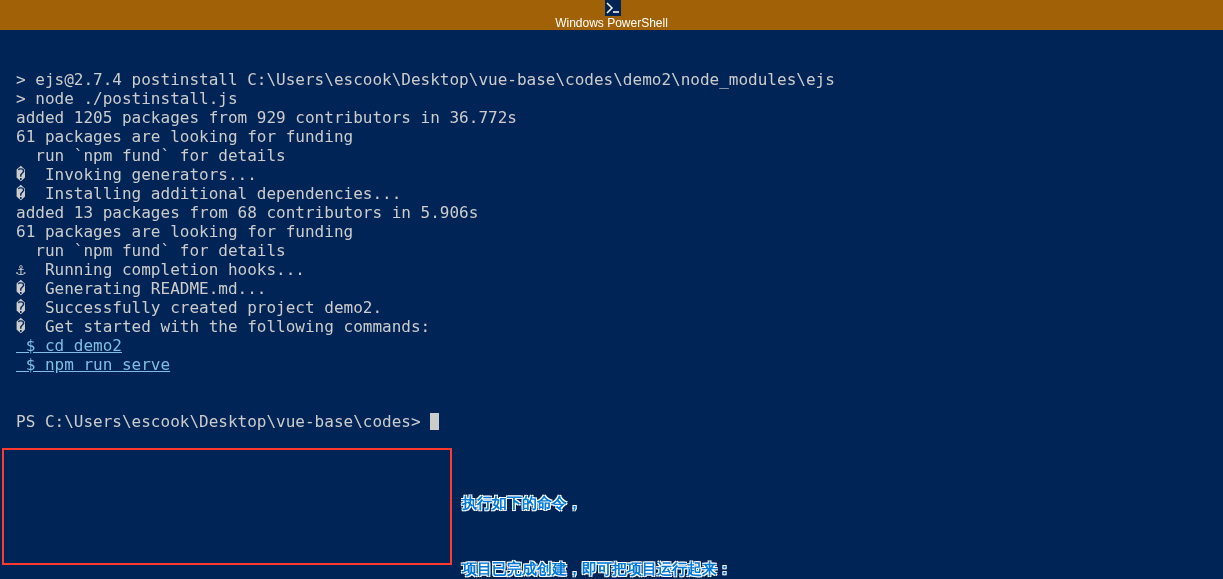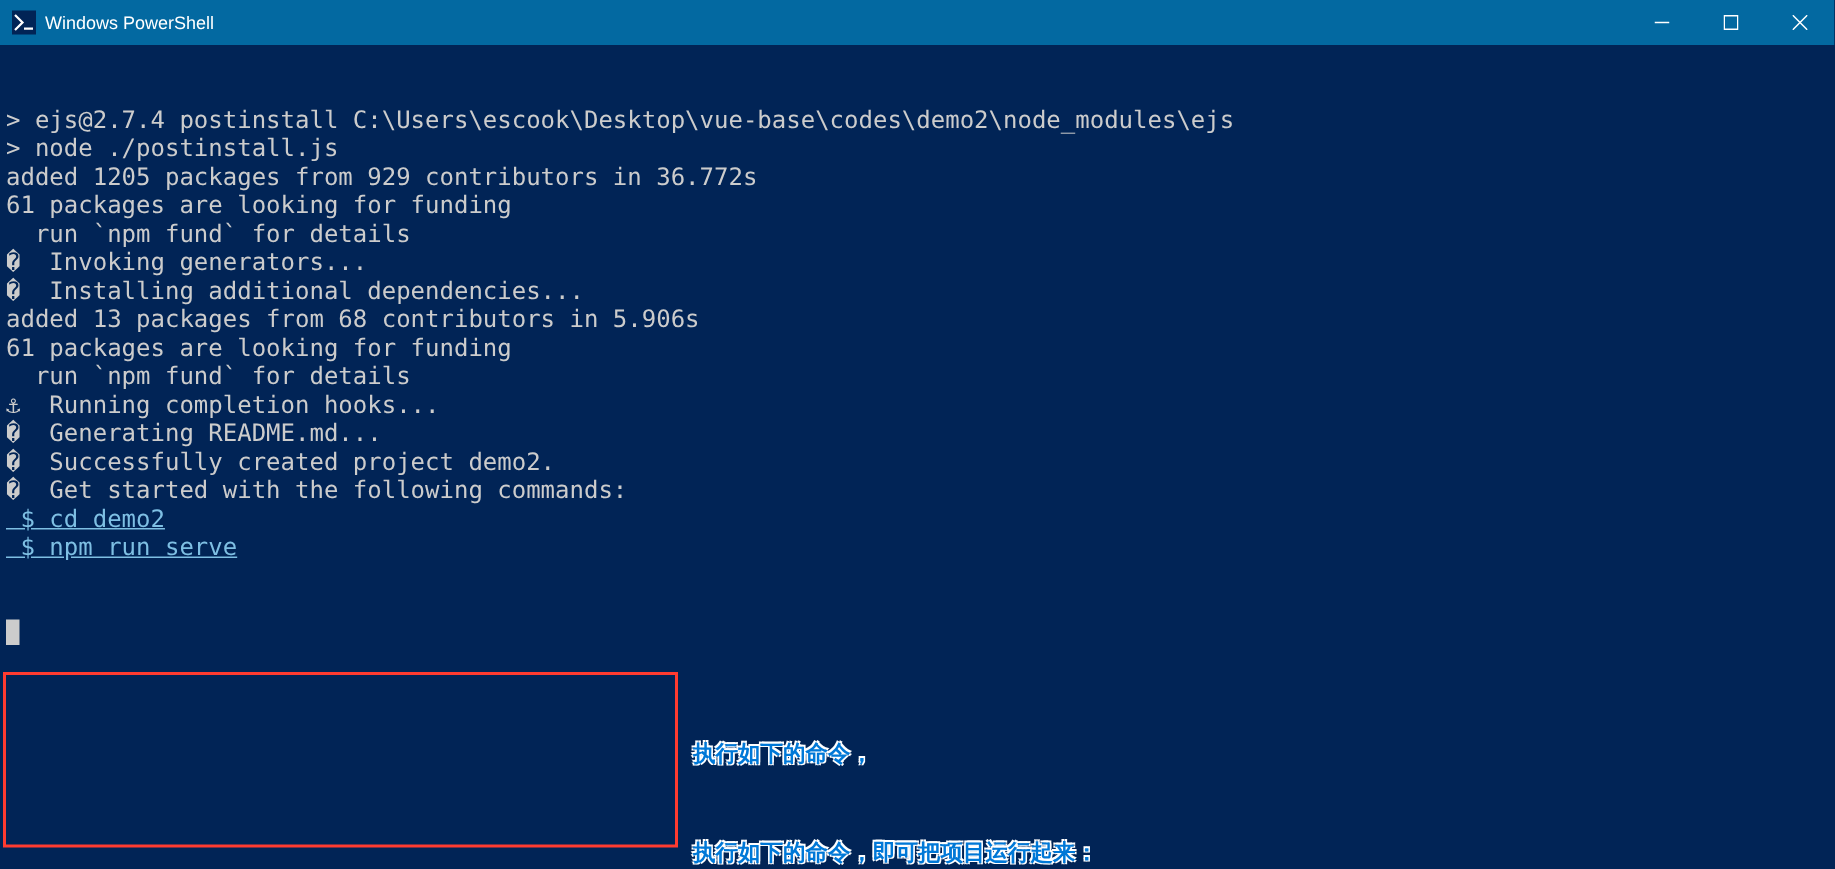--- a/index.html
+++ b/index.html
@@ -5,26 +5,27 @@
     * { margin: 0; padding: 0; box-sizing: border-box; }
     body {
       width: 1223px;
       height: 579px;
       font-family: 'Consolas', 'NSimSun', 'SimSun', monospace;
       overflow: hidden;
       background: #012456;
     }
     .titlebar {
       height: 30px;
-      background: #0369a1;
+      background: #a16207;
       display: flex;
       align-items: center;
       color: white;
       font-family: 'Segoe UI', sans-serif;
       font-size: 12px;
+      flex-direction: column;
     }
     .titlebar-icon {
       width: 16px;
       height: 16px;
       margin: 0 6px 0 8px;
       background: #012456;
       display: flex;
       align-items: center;
       justify-content: center;
       font-size: 10px;
@@ -44,21 +45,21 @@
       align-items: center;
       justify-content: center;
       color: white;
     }
     .titlebar-btn svg { width: 10px; height: 10px; }
     .terminal {
       background: #012456;
       color: #CCCCCC;
       font-size: 16px;
       line-height: 19px;
-      padding: 2px 4px;
+      padding: 2px 16px;
       white-space: pre;
       height: calc(100% - 30px);
       position: relative;
       letter-spacing: 0;
     }
     .line { display: block; white-space: pre; }
     .cyan { color: #7ebfe3; text-decoration: underline; }
     .highlight-box {
       position: absolute;
       border: 2px solid #ff3b30;
@@ -117,20 +118,20 @@
       <svg viewBox="0 0 10 10">
           <line x1="0" y1="0" x2="10" y2="10" stroke="white" stroke-width="1"></line>
           <line x1="10" y1="0" x2="0" y2="10" stroke="white" stroke-width="1"></line>
         </svg>
     </div>
   </div>
 </div>
 
 <div class="terminal">
   <div id="lines-container"><span class="line ">&gt; ejs@2.7.4 postinstall C:\Users\escook\Desktop\vue-base\codes\demo2\node_modules\ejs</span><span class="line ">&gt; node ./postinstall.js</span><span class="line "></span><span class="line ">added 1205 packages from 929 contributors in 36.772s</span><span class="line "></span><span class="line ">61 packages are looking for funding</span><span class="line ">  run `npm fund` for details</span><span class="line "></span><span class="line ">�  Invoking generators...</span><span class="line ">�  Installing additional dependencies...</span><span class="line "></span><span class="line ">added 13 packages from 68 contributors in 5.906s</span><span class="line "></span><span class="line ">61 packages are looking for funding</span><span class="line ">  run `npm fund` for details</span><span class="line "></span><span class="line ">⚓  Running completion hooks...</span><span class="line "></span><span class="line ">�  Generating README.md...</span><span class="line "></span><span class="line ">�  Successfully created project demo2.</span><span class="line ">�  Get started with the following commands:</span><span class="line "></span><span class="line cyan"> $ cd demo2</span><span class="line cyan"> $ npm run serve</span><span class="line "></span></div>
-  <span class="line"><span class="cursor"></span></span>
+  <span class="line"><span>PS C:\Users\escook\Desktop\vue-base\codes&gt; </span><span class="cursor"></span></span>
 
   <div class="highlight-box"></div>
   <div class="annotation">
     <div>执行如下的命令，</div>
-    <div>执行如下的命令，即可把项目运行起来：</div>
+    <div>项目已完成创建，即可把项目运行起来：</div>
   </div>
 </div>
 
 </body></html>

